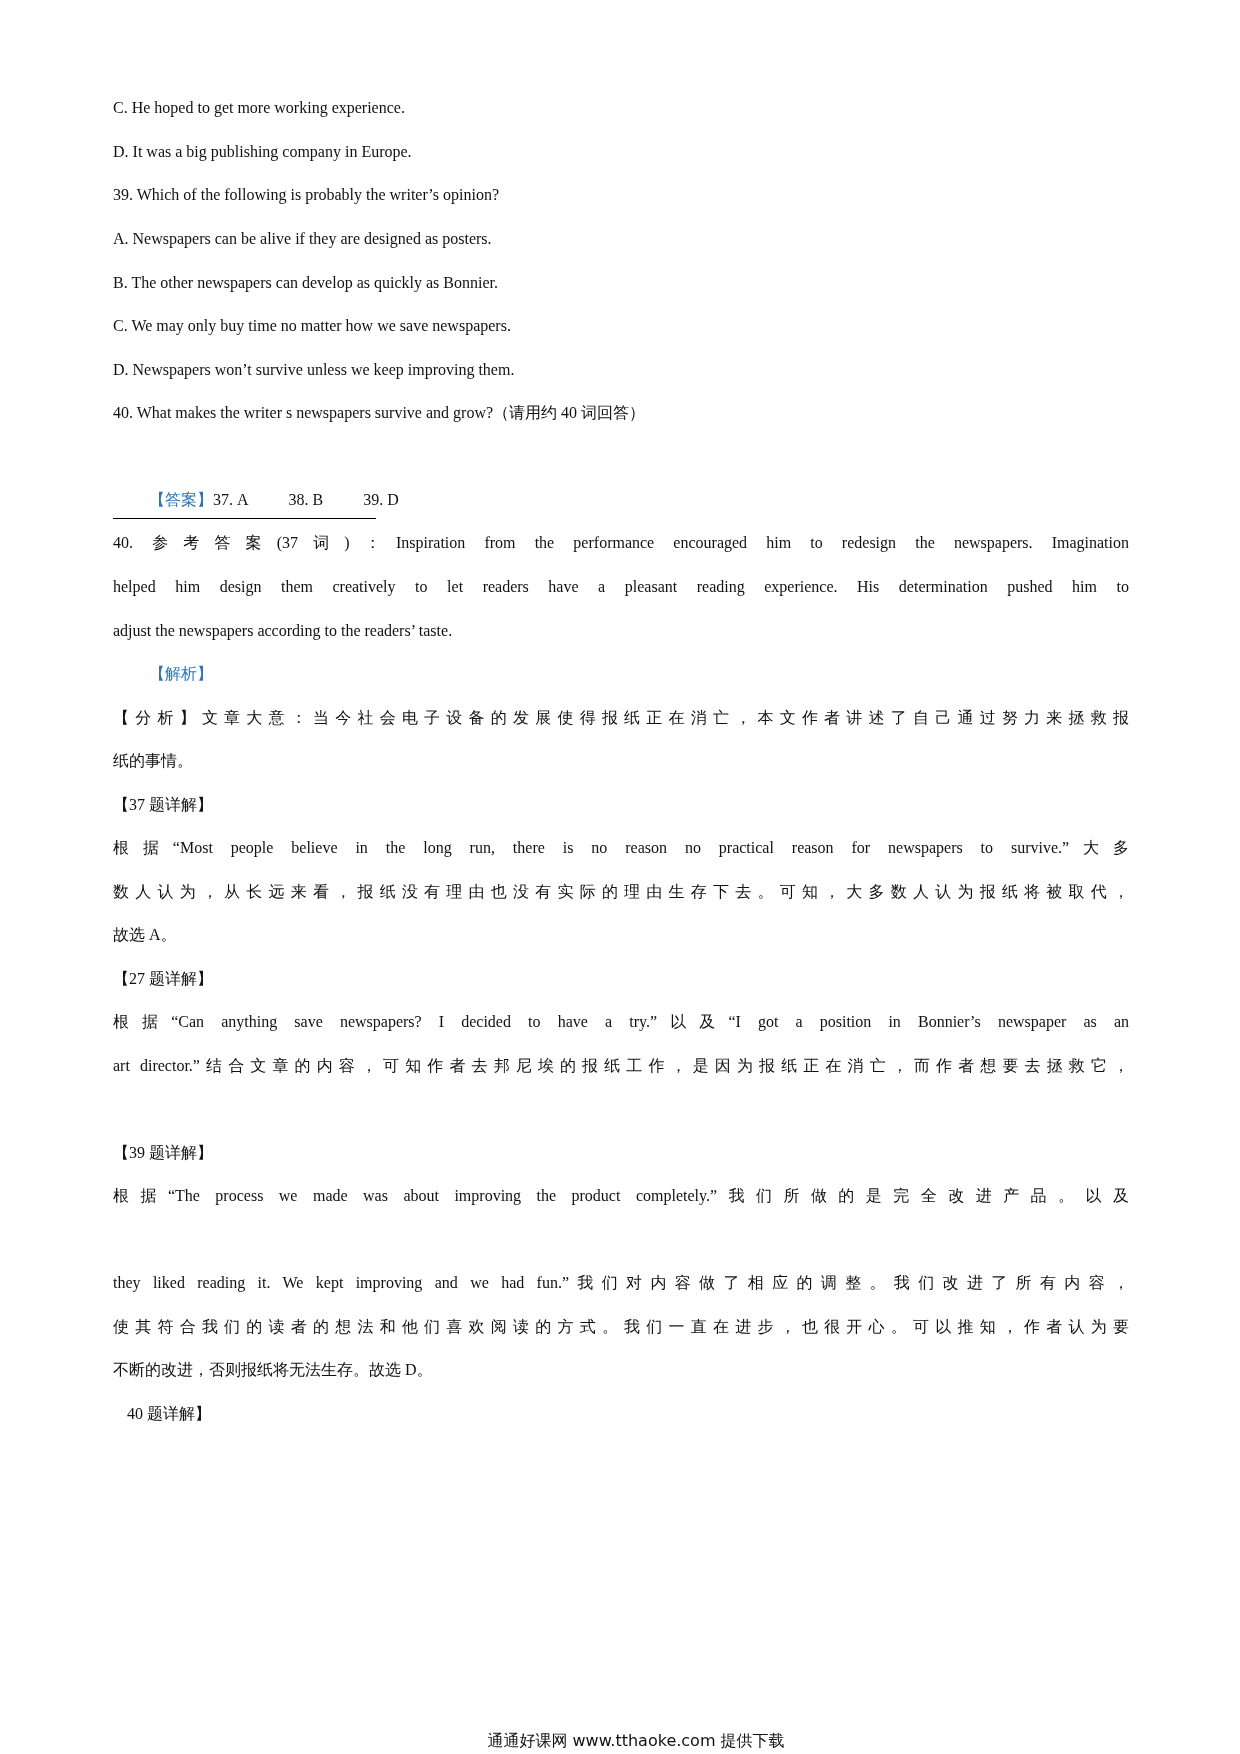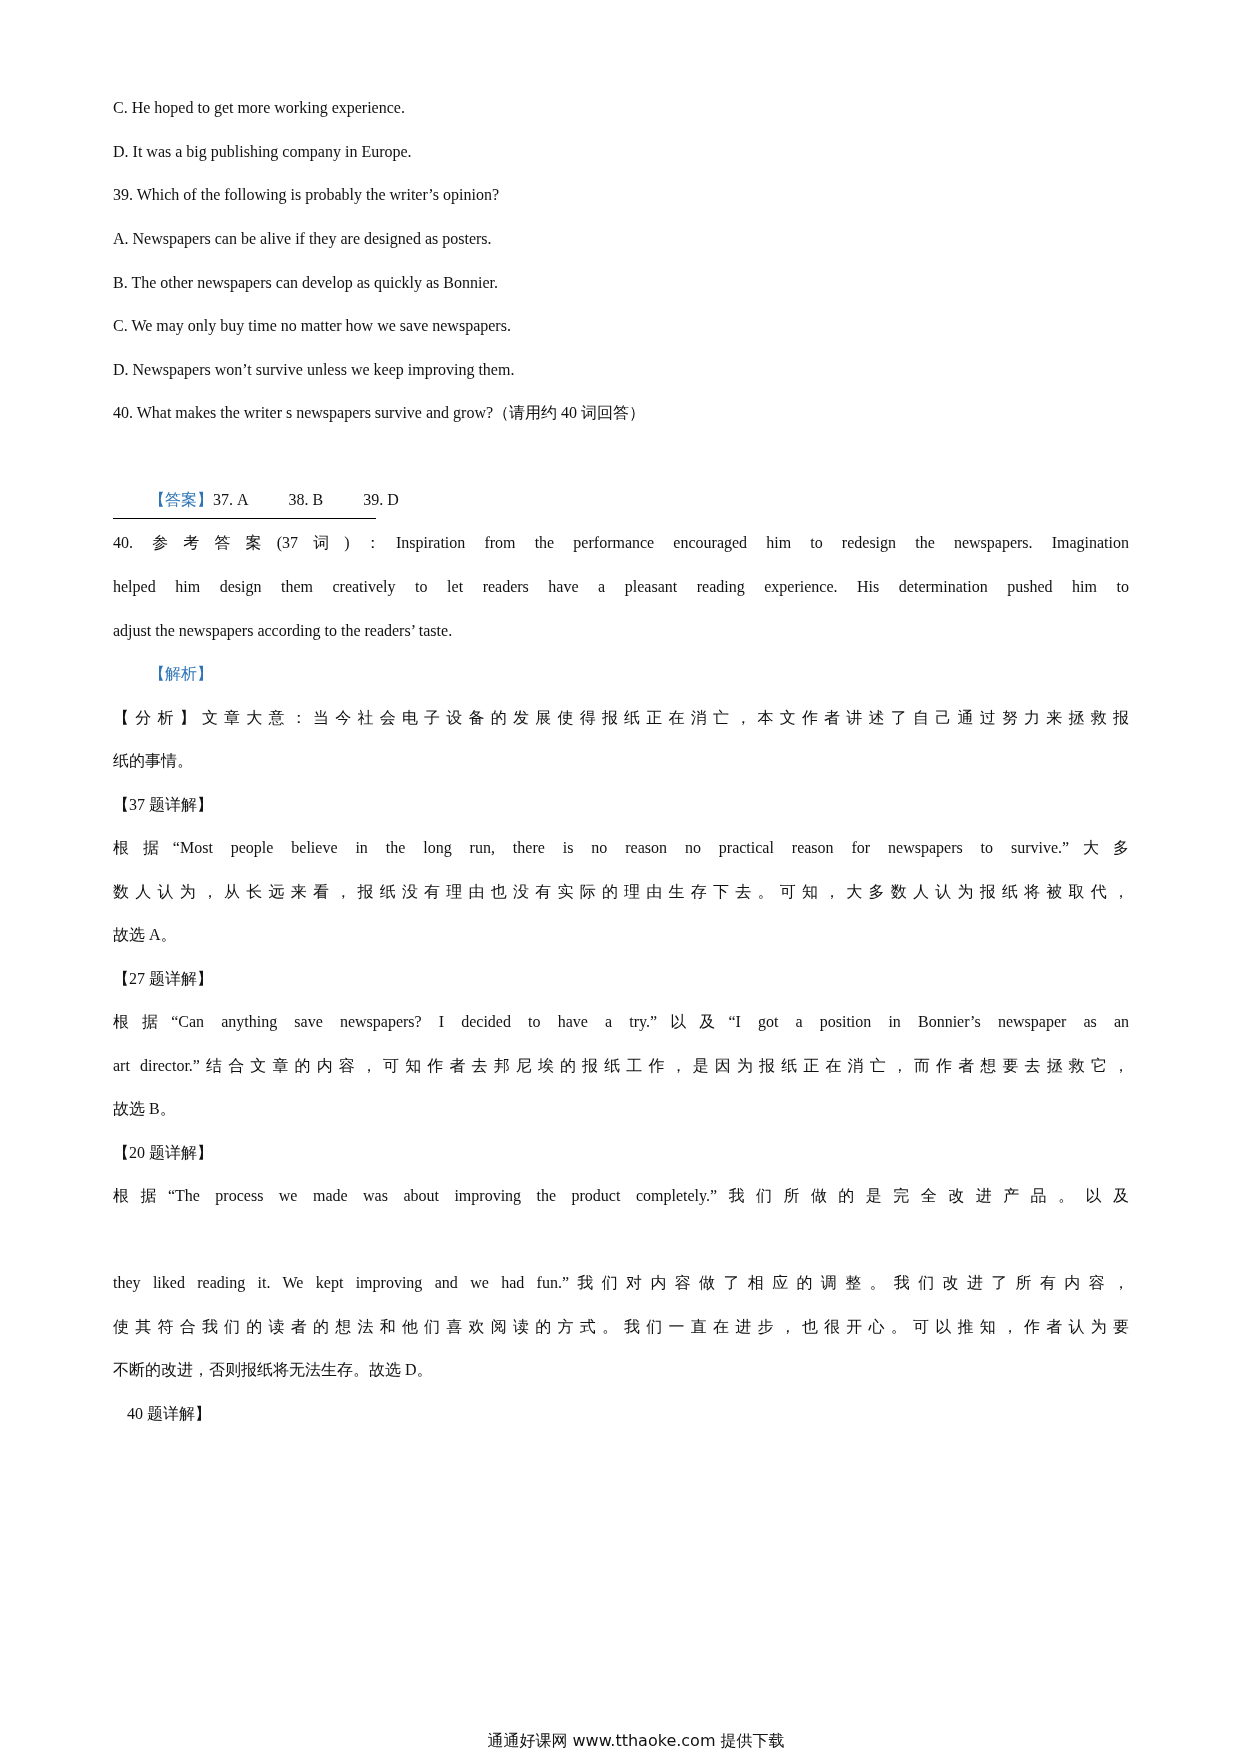--- a/index.html
+++ b/index.html
@@ -58,23 +58,22 @@
   <div class="line just" style="top:706px">【分析】文章大意：当今社会电子设备的发展使得报纸正在消亡，本文作者讲述了自己通过努力来拯救报</div>
 
   <div class="line" style="top:793px">【37 题详解】</div>
   <div class="line just" style="top:836px">根据“Most people believe in the long run, there is no reason no practical reason for newspapers to survive.”大多</div>
   <div class="line just" style="top:880px">数人认为，从长远来看，报纸没有理由也没有实际的理由生存下去。可知，大多数人认为报纸将被取代，</div>
   <div class="line" style="top:923px">故选 A。</div>
 
   <div class="line" style="top:967px">【27 题详解】</div>
   <div class="line just" style="top:1010px">根据“Can anything save newspapers? I decided to have a try.”以及“I got a position in Bonnier’s newspaper as an</div>
   <div class="line just" style="top:1054px">art director.”结合文章的内容，可知作者去邦尼埃的报纸工作，是因为报纸正在消亡，而作者想要去拯救它，</div>
-  <div class="line" style="top:1097px">故选 B。</div>
 
-  <div class="line" style="top:1141px">【20 题详解】</div>
+  <div class="line" style="top:1141px">【39 题详解】</div>
   <div class="line just" style="top:1184px">根据“The process we made was about improving the product completely.”我们所做的是完全改进产品。以及</div>
   <div class="line just" style="top:1271px">they liked reading it. We kept improving and we had fun.”我们对内容做了相应的调整。我们改进了所有内容，</div>
   <div class="line just" style="top:1315px">使其符合我们的读者的想法和他们喜欢阅读的方式。我们一直在进步，也很开心。可以推知，作者认为要</div>
   <div class="line" style="top:1358px">不断的改进，否则报纸将无法生存。故选 D。</div>
 
   <div class="line" style="top:1402px; left:127px">40 题详解】</div>
 
   <div class="footer">通通好课网  www.tthaoke.com  提供下载</div>
 </div>
 

